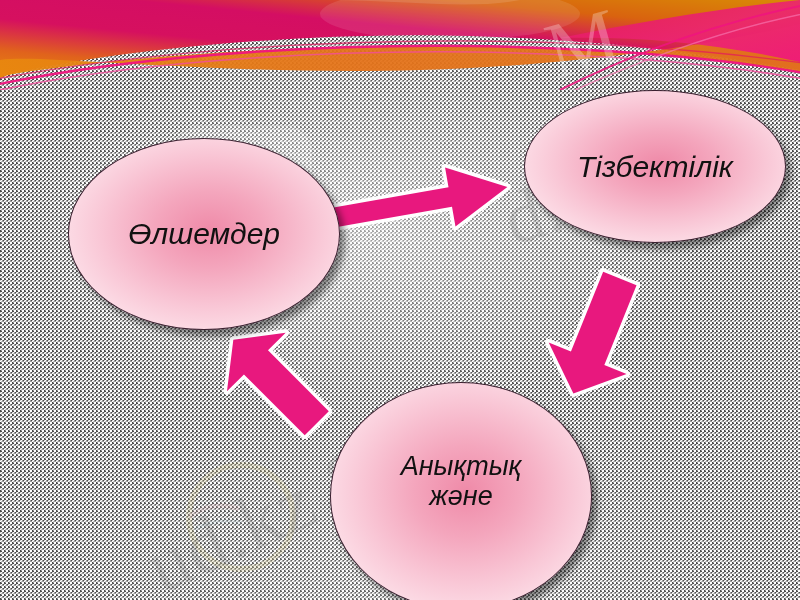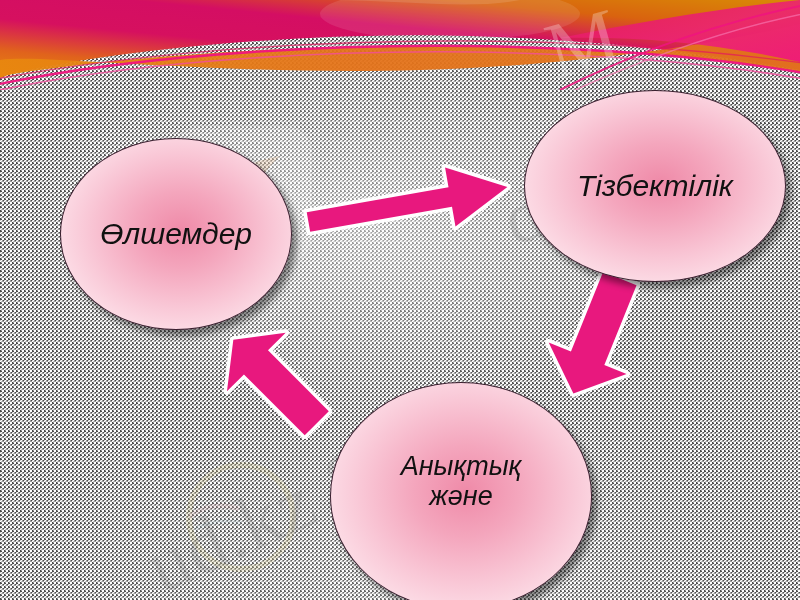--- a/index.html
+++ b/index.html
@@ -121,28 +121,28 @@
   .node-label {
     font-style: italic;
     font-weight: 400;
     color: #111111;
     line-height: 1.12;
     padding: 0 10px;
     user-select: none;
   }
 
   #node-left {
-    left: 60px; top: 138px;
-    width: 232px; height: 192px; text-align: right;
+    left: 68px; top: 138px;
+    width: 272px; height: 192px; text-align: right;
   }
   #node-left .node-label { font-size: 30px; }
 
   #node-top-right {
     left: 524px; top: 90px;
-    width: 262px; height: 192px;
+    width: 262px; height: 153px;
   }
   #node-top-right .node-label { font-size: 30px; }
 
   #node-bottom {
     left: 330px; top: 382px;
     width: 262px; height: 228px;
   }
   #node-bottom .node-label { font-size: 27px; }
 
   

